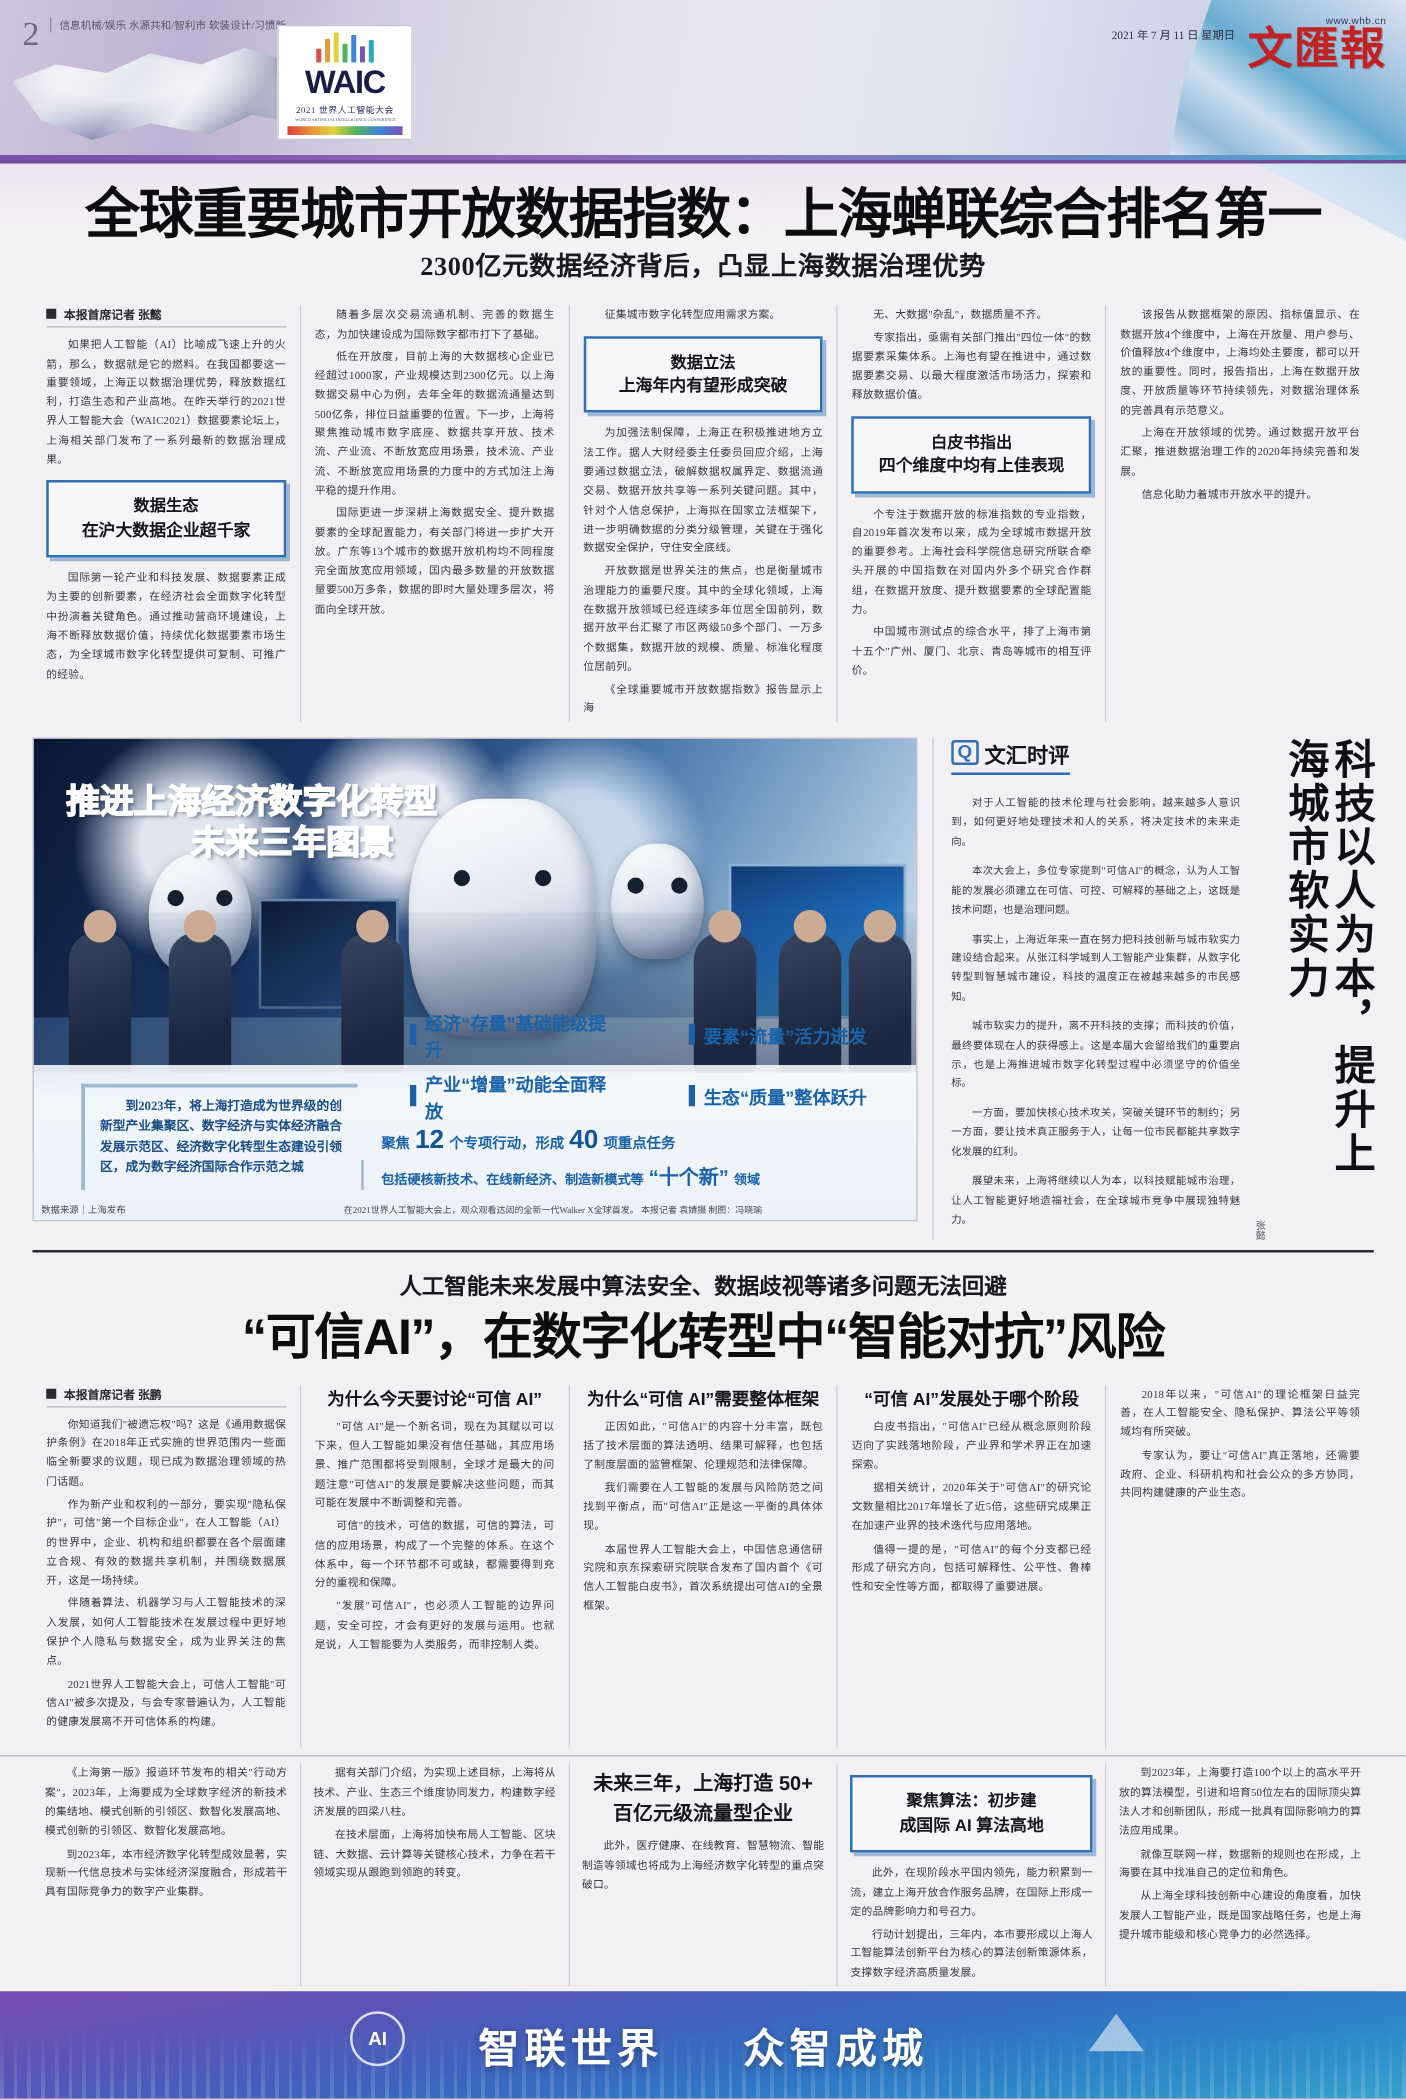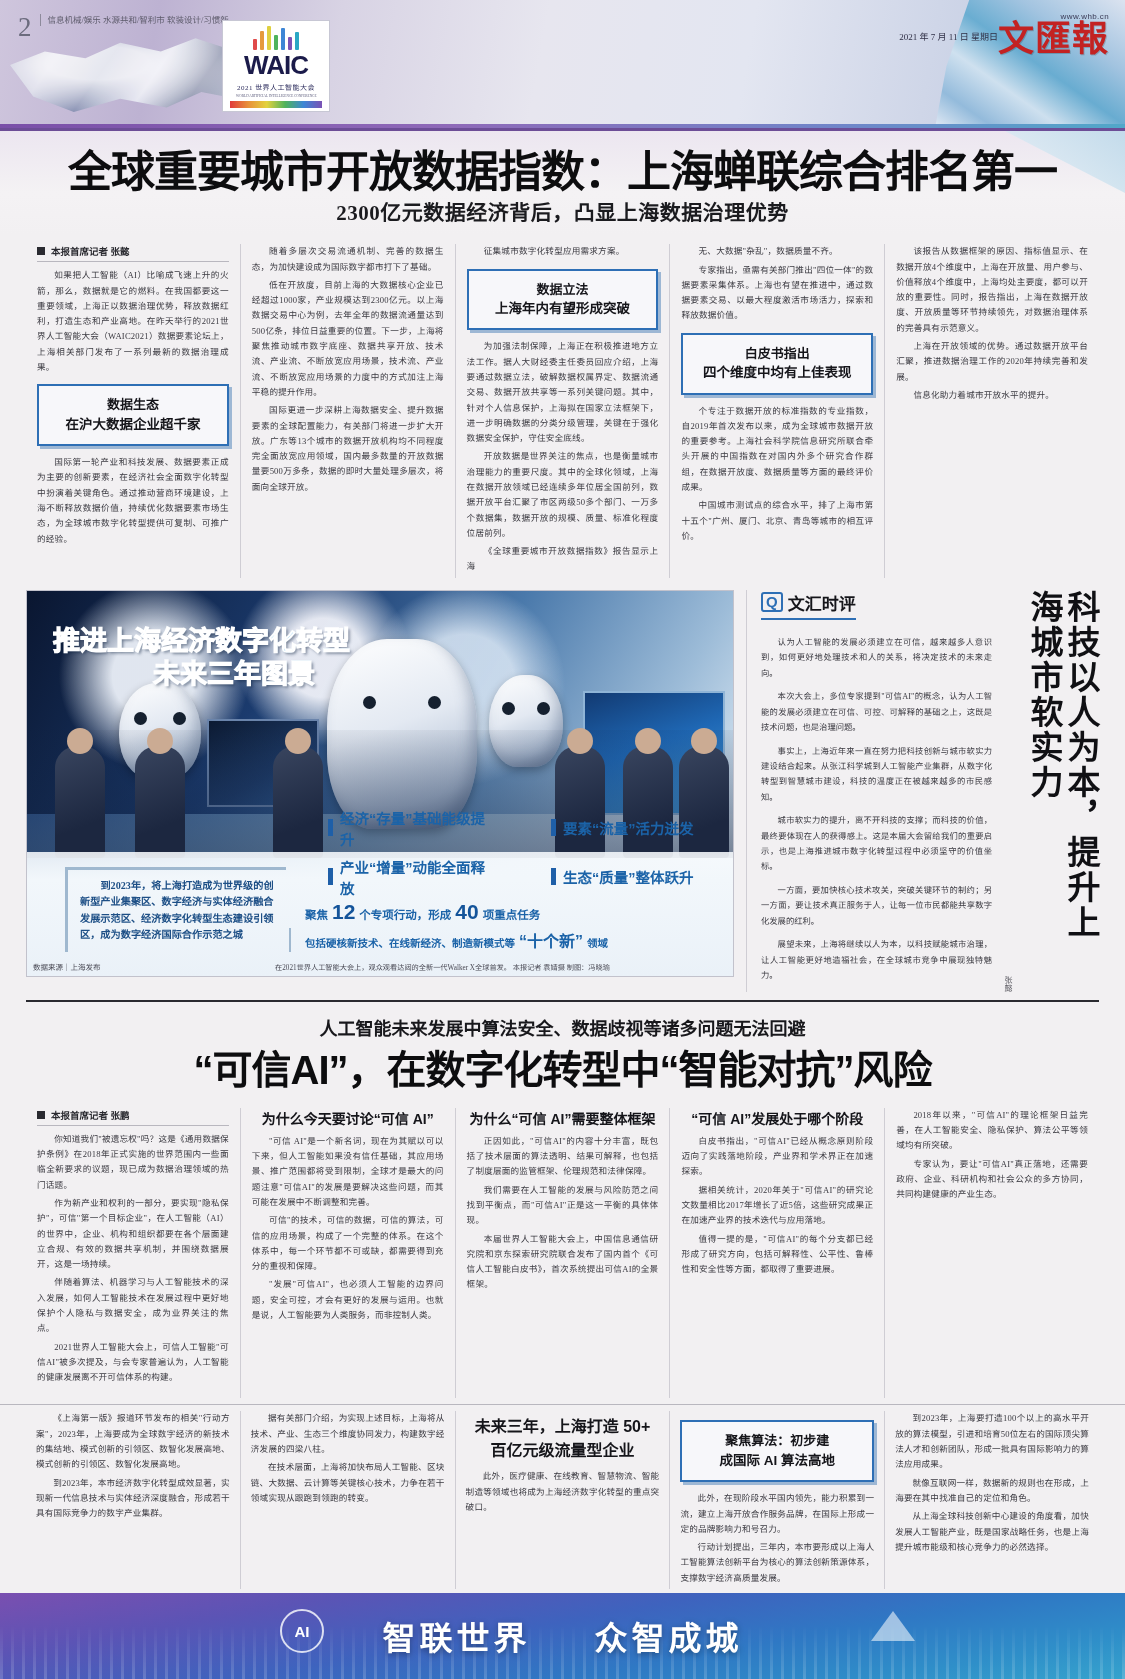--- a/index.html
+++ b/index.html
@@ -78,21 +78,21 @@
   .bt-badge{
     margin-left:10px;background:#16469e;color:#fff;border:2px solid #dfe6f3;
     font-family:"Liberation Sans",sans-serif;font-weight:bold;font-size:30px;
     padding:4px 12px 6px;line-height:1;letter-spacing:1px;
     box-shadow:0 2px 5px rgba(0,0,0,.3);
   }
   .masthead{
     position:absolute;right:16px;top:12px;z-index:6;text-align:right;
   }
   .mh-url{font-family:"Liberation Sans",sans-serif;font-size:8px;color:#3a3a55;letter-spacing:.4px;}
-  .mh-row{display:flex;align-items:center;justify-content:flex-end;}
+  .mh-row{display:flex;align-items:flex-start;gap:10px;justify-content:flex-end;}
   .mh-date{font-size:9px;color:#2e2e44;white-space:nowrap;padding-bottom:5px;}
   .mh-name{
     font-family:"Liberation Serif",serif;font-weight:bold;font-size:36px;color:#c32222;
     line-height:1;letter-spacing:1px;text-shadow:1px 1px 0 rgba(0,0,0,.18);
   }
 
   
   .headblock{
     flex:none;padding:16px 26px 8px;text-align:center;
     background:linear-gradient(180deg,#ece6f0 0%,#f4f2f4 60%,#f2f0f2 100%);
@@ -402,21 +402,21 @@
     <div class="col">
       <div class="body-text">
         <p>无、大数据"杂乱"，数据质量不齐。</p>
         <p>专家指出，亟需有关部门推出"四位一体"的数据要素采集体系。上海也有望在推进中，通过数据要素交易、以最大程度激活市场活力，探索和释放数据价值。</p>
       </div>
       <div class="callout">
         <div class="c1">白皮书指出</div>
         <div class="c2">四个维度中均有上佳表现</div>
       </div>
       <div class="body-text">
-        <p>个专注于数据开放的标准指数的专业指数，自2019年首次发布以来，成为全球城市数据开放的重要参考。上海社会科学院信息研究所联合牵头开展的中国指数在对国内外多个研究合作群组，在数据开放度、数据质量等方面的最终评价成果。</p>
+        <p>个专注于数据开放的标准指数的专业指数，自2019年首次发布以来，成为全球城市数据开放的重要参考。上海社会科学院信息研究所联合牵头开展的中国指数在对国内外多个研究合作群组，在数据开放度、提升数据要素的全球配置能力。</p>
         <p>中国城市测试点的综合水平，排了上海市第十五个"广州、厦门、北京、青岛等城市的相互评价。</p>
       </div>
     </div>
 
     <div class="col">
       <div class="body-text">
         <p>该报告从数据框架的原因、指标值显示、在数据开放4个维度中，上海在开放量、用户参与、价值释放4个维度中，上海均处主要度，都可以开放的重要性。同时，报告指出，上海在数据开放度、开放质量等环节持续领先，对数据治理体系的完善具有示范意义。</p>
         <p>上海在开放领域的优势。通过数据开放平台汇聚，推进数据治理工作的2020年持续完善和发展。</p>
         <p>信息化助力着城市开放水平的提升。</p>
       </div>
@@ -496,21 +496,21 @@
       <div class="photo-cap">在2021世界人工智能大会上，观众观看达闼的全新一代Walker X全球首发。     本报记者 袁婧摄   制图：冯晓瑜</div>
     </div>
 
     <div class="edit-col">
       <div class="edit-body">
         <div class="edit-badge">
           <span class="q">Q</span>
           <span class="t">文汇时评</span>
         </div>
         <div class="edit-text">
-          <p>认为人工智能的发展必须建立在可信，越来越多人意识到，如何更好地处理技术和人的关系，将决定技术的未来走向。</p>
+          <p>对于人工智能的技术伦理与社会影响，越来越多人意识到，如何更好地处理技术和人的关系，将决定技术的未来走向。</p>
           <p>本次大会上，多位专家提到"可信AI"的概念，认为人工智能的发展必须建立在可信、可控、可解释的基础之上，这既是技术问题，也是治理问题。</p>
           <p>事实上，上海近年来一直在努力把科技创新与城市软实力建设结合起来。从张江科学城到人工智能产业集群，从数字化转型到智慧城市建设，科技的温度正在被越来越多的市民感知。</p>
           <p>城市软实力的提升，离不开科技的支撑；而科技的价值，最终要体现在人的获得感上。这是本届大会留给我们的重要启示，也是上海推进城市数字化转型过程中必须坚守的价值坐标。</p>
           <p>一方面，要加快核心技术攻关，突破关键环节的制约；另一方面，要让技术真正服务于人，让每一位市民都能共享数字化发展的红利。</p>
           <p>展望未来，上海将继续以人为本，以科技赋能城市治理，让人工智能更好地造福社会，在全球城市竞争中展现独特魅力。</p>
         </div>
       </div>
       <div class="vsign">张懿</div>
       <div class="vtitle">科技以人为本，提升上海城市软实力</div>
     </div>

